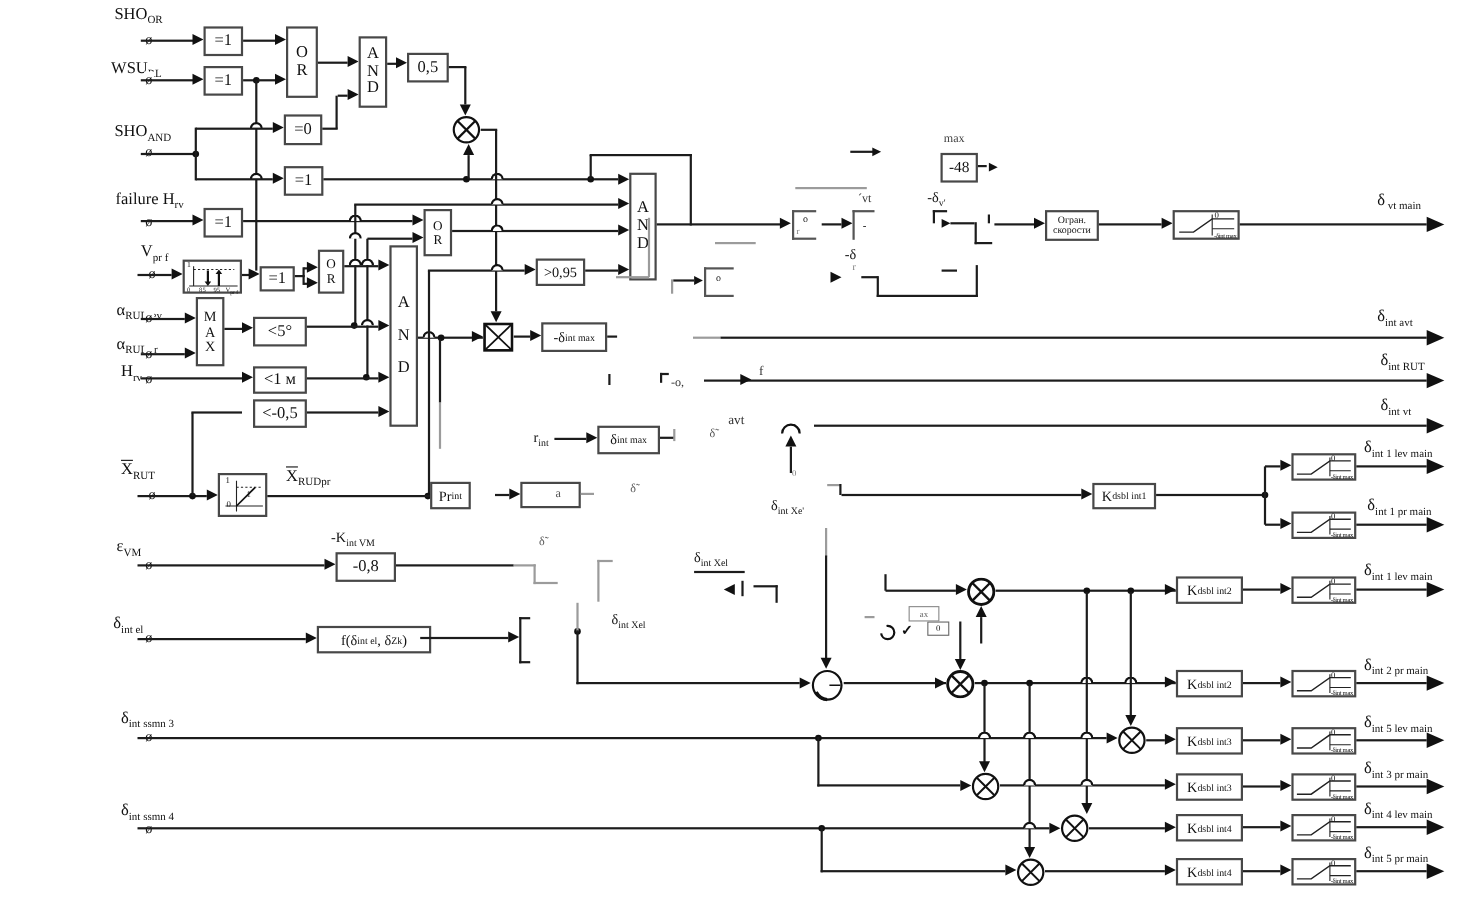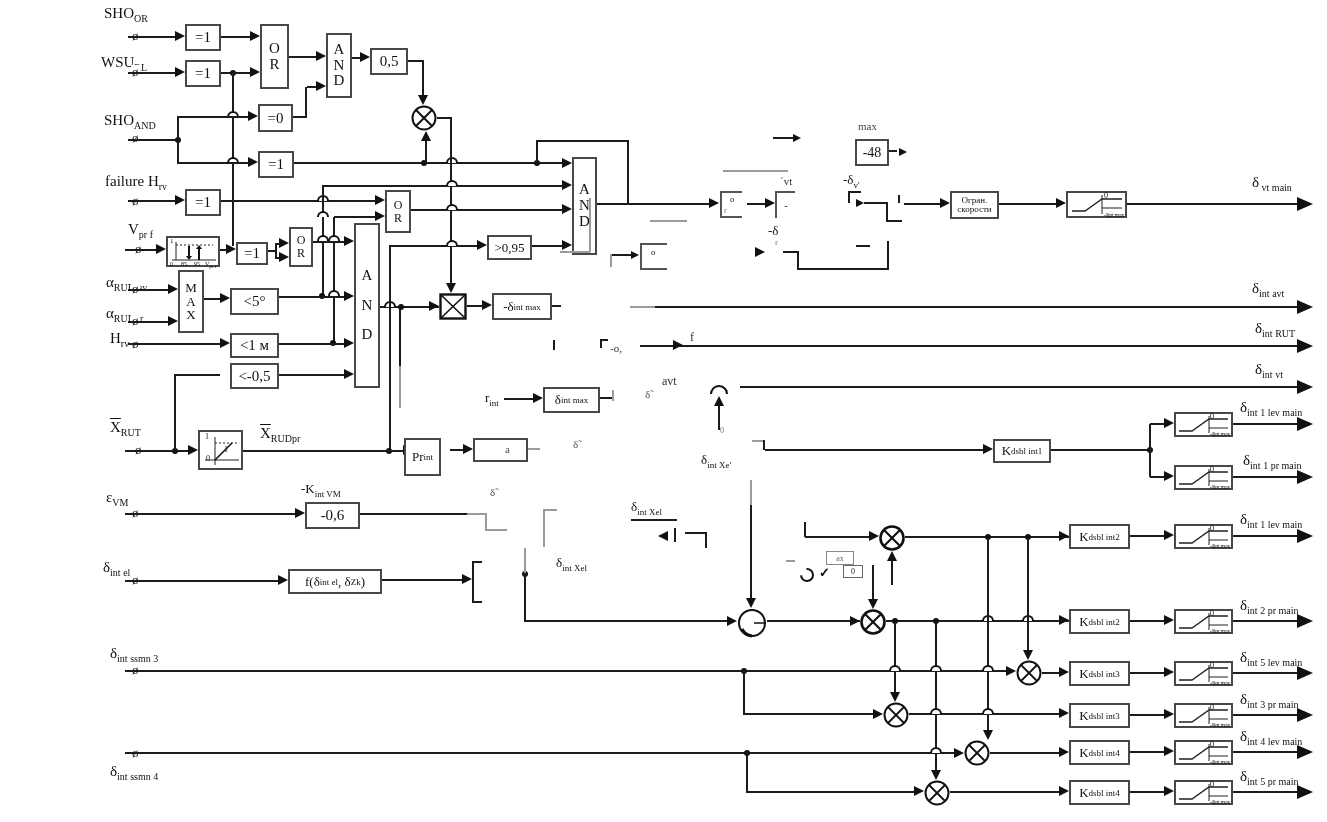--- a/index.html
+++ b/index.html
@@ -90,21 +90,21 @@
   <div class="w" style="left:125px;top:513px;width:170px;height:2px"></div>
   <div class="ar" style="left:295px;top:508px"></div>
 
   <div class="lbl" style="left:103px;top:560px"><span>δ</span><sub>int el</sub></div>
   <span class="phi" style="left:131px;top:573px">ø</span>
   <div class="w" style="left:125px;top:580px;width:153px;height:2px"></div>
   <div class="ar" style="left:278px;top:575px"></div>
 
   <div class="lbl" style="left:110px;top:646px"><span>δ</span><sub>int ssmn 3</sub></div>
   <span class="phi" style="left:131px;top:663px">ø</span>
-  <div class="lbl" style="left:110px;top:764px"><span>δ</span><sub>int ssmn 4</sub></div>
+  <div class="lbl" style="left:110px;top:730px"><span>δ</span><sub>int ssmn 4</sub></div>
   <span class="phi" style="left:131px;top:746px">ø</span>
 
   <div class="blk" style="left:185px;top:24px;width:36px;height:27px">=1</div>
   <div class="w" style="left:221px;top:36px;width:29px;height:2px"></div>
   <div class="ar" style="left:250px;top:31px"></div>
 
   <div class="blk" style="left:185px;top:60px;width:36px;height:27px">=1</div>
   <div class="w" style="left:221px;top:72px;width:12px;height:2px"></div>
   <div class="dot" style="left:230px;top:70px"></div>
   <div class="w" style="left:234px;top:72px;width:16px;height:2px"></div>
@@ -301,21 +301,21 @@
       <line x1="14" y1="10" x2="37" y2="10" stroke="#222" stroke-width="1" stroke-dasharray="2,2"></line>
       <line x1="14" y1="27" x2="31" y2="10" stroke="#111" stroke-width="1.6"></line>
     </svg>
     <span style="position:absolute;left:5px;top:0;font-size:8px">1</span>
     <span style="position:absolute;left:24px;top:13px;font-size:8px">1</span>
     <span style="position:absolute;left:6px;top:22px;font-size:8px">0</span>
   </div>
   <div class="w" style="left:243px;top:450px;width:160px;height:2px"></div>
   <div class="lbl" style="left:260px;top:426px"><span class="ov">X</span><sub>RUDpr</sub></div>
   <div class="ar" style="left:403px;top:445px"></div>
-  <div class="blk sm13" style="left:404px;top:438px;width:37px;height:38px">
+  <div class="blk sm13" style="left:391px;top:438px;width:37px;height:25px">
       <span>Pr</span>
       <sub style="font-size:9px">int</sub>
     </div>
   <div class="w" style="left:450px;top:449px;width:13px;height:2px"></div>
   <div class="ar" style="left:463px;top:444px"></div>
   <div class="blk" style="left:473px;top:438px;width:55px;height:24px">
       <span class="gx" style="left:30px;top:4px">a</span>
     </div>
   <div class="wg" style="left:528px;top:448px;width:12px;height:2px"></div>
 
@@ -323,27 +323,27 @@
   <div class="w" style="left:504px;top:398px;width:29px;height:2px"></div>
   <div class="ar" style="left:533px;top:393px"></div>
   <div class="blk sm13" style="left:543px;top:387px;width:57px;height:26px">
       <span>δ</span>
       <sub style="font-size:9px">int max</sub>
     </div>
   <div class="w" style="left:600px;top:397px;width:13px;height:2px"></div>
   <div class="wg" style="left:612px;top:390px;width:2px;height:11px"></div>
 
   <div class="lbl sm13" style="left:301px;top:482px"><span>-K</span><sub style="font-size:9px">int VM</sub></div>
-  <div class="blk" style="left:305px;top:502px;width:55px;height:27px">-0,6</div>
+  <div class="blk" style="left:305px;top:502px;width:55px;height:27px">-0,8</div>
   <div class="w" style="left:360px;top:513px;width:107px;height:2px"></div>
   <div class="wg" style="left:467px;top:513px;width:20px;height:2px"></div>
   <div class="wg" style="left:485px;top:513px;width:2px;height:18px"></div>
   <div class="wg" style="left:485px;top:529px;width:22px;height:2px"></div>
 
-  <div class="blk sm13" style="left:288px;top:569px;width:94px;height:25px">
+  <div class="blk sm13" style="left:288px;top:569px;width:104px;height:25px">
       <span>f(δ</span>
       <sub style="font-size:9px">int el</sub>
       <span>, δ</span>
       <sub style="font-size:9px">Zk</sub>
       <span>)</span>
     </div>
   <div class="w" style="left:382px;top:579px;width:80px;height:2px"></div>
   <div class="ar" style="left:462px;top:574px"></div>
   <div class="w" style="left:472px;top:561px;width:2px;height:42px"></div>
   <div class="w" style="left:472px;top:561px;width:10px;height:2px"></div>

